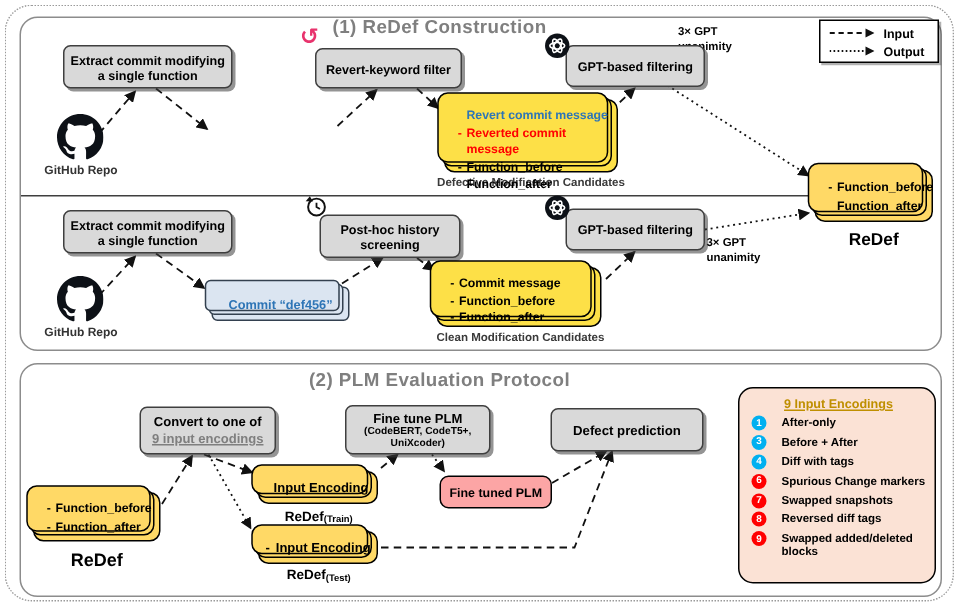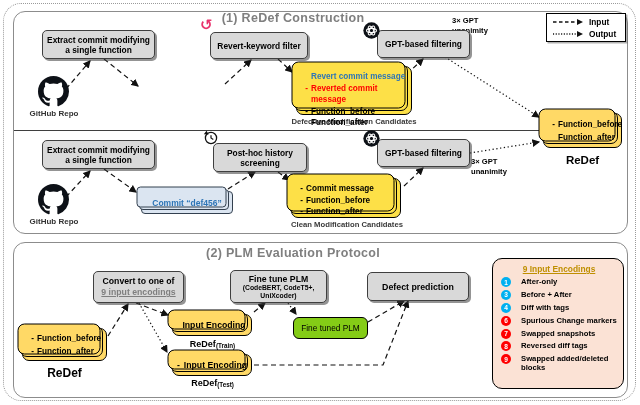--- a/index.html
+++ b/index.html
@@ -28,22 +28,22 @@
   .t-blue{color:#2e75b6;}
   .t-red{color:#ff0000;}
   .cardlabel{font-size:7.7px;font-weight:bold;color:#3a3a3a;text-align:center;}
   .smalllabel{font-size:8px;font-weight:bold;color:#333;text-align:center;}
   .redeflabel{font-size:11.5px;font-weight:bold;color:#000;text-align:center;}
   .unan{font-size:7.6px;font-weight:bold;color:#000;line-height:9.5px;white-space:pre-line;}
   .iolegend{border:1.3px solid #000;background:#fff;box-shadow:1.5px 1.5px 0 rgba(60,60,60,.4);
             display:flex;flex-direction:column;justify-content:center;gap:2px;padding:3px 6px;box-sizing:border-box;z-index:2;}
   .iorow{display:flex;align-items:center;gap:6px;font-size:8.3px;font-weight:bold;}
   .divline{border-top:1.5px solid #3f3f3f;height:0;}
-  .ylite{background:#84cc16;border:1.2px solid #000;border-radius:6px;
-         display:flex;align-items:center;justify-content:center;font-size:8.3px;font-weight:normal;z-index:2;}
+  .ylite{background:#fca5a5;border:1.2px solid #000;border-radius:6px;
+         display:flex;align-items:center;justify-content:center;font-size:8.3px;font-weight:bold;z-index:2;}
   .enclegend{background:#fbe2d5;border:1.3px solid #000;border-radius:10px;box-sizing:border-box;
              padding:5px 6px 4px 8px;z-index:2;}
   .enctitle{font-size:8.4px;font-weight:bold;color:#bf8f00;text-decoration:underline;text-align:center;margin-bottom:3px;}
   .encitem{display:flex;gap:10px;font-size:7.7px;font-weight:bold;color:#000;height:12.9px;}
   .badge{width:10px;height:10px;border-radius:50%;color:#fff;font-size:6.6px;font-weight:bold;
          display:inline-flex;align-items:center;justify-content:center;flex:none;}
   .b-blue{background:#00b0f0;}
   .b-red{background:#ff0000;}
   .convline2{color:#7f7f7f;text-decoration:underline;}
   .sub{font-size:6.3px;font-weight:bold;position:relative;top:1px;}

